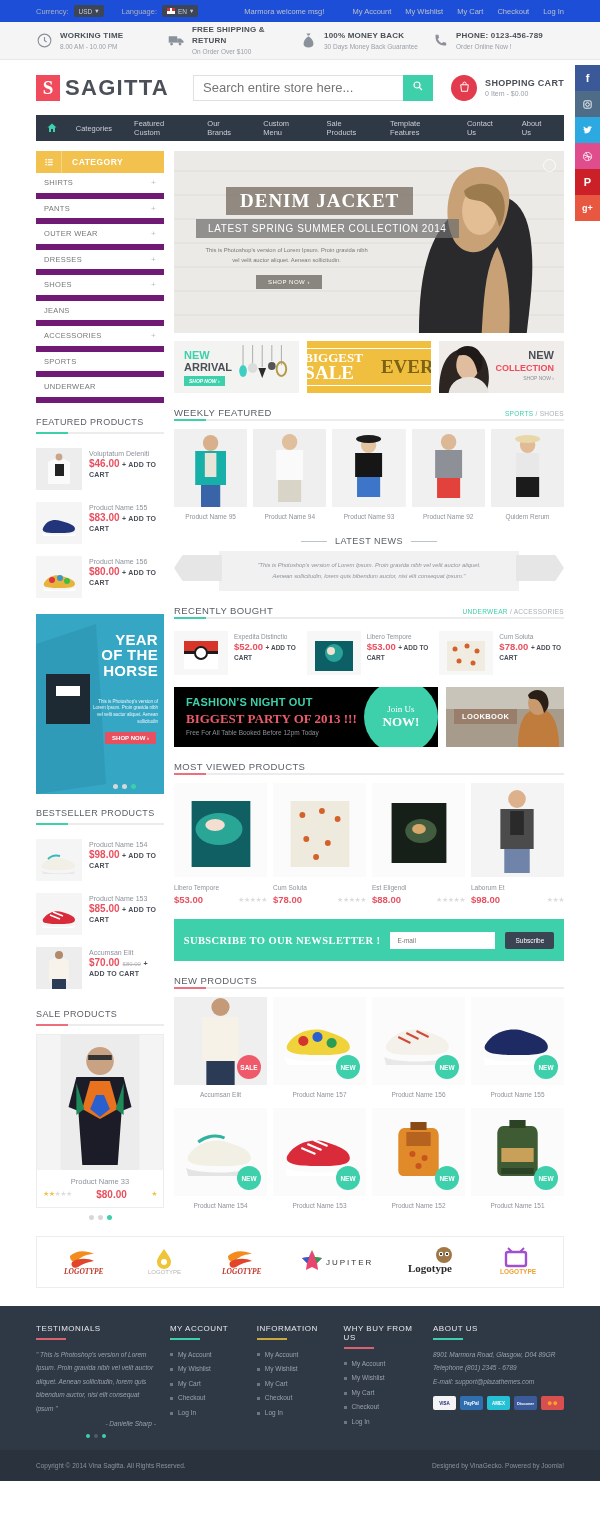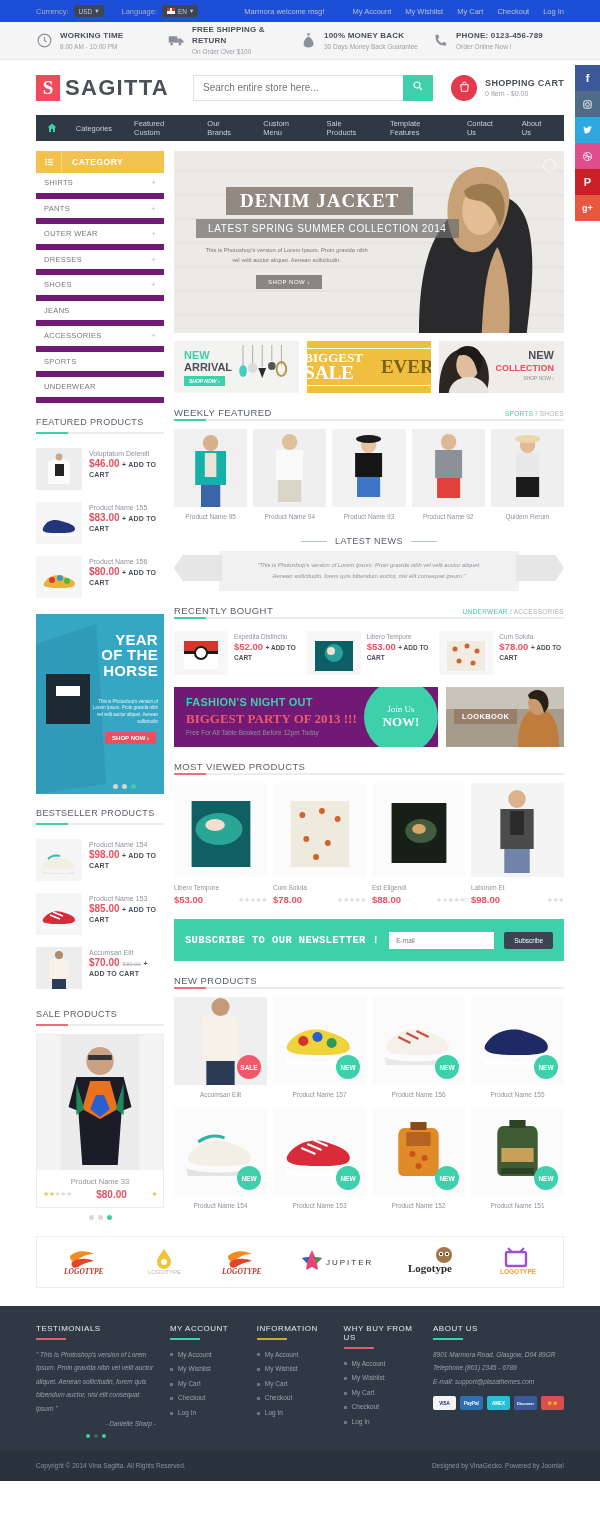--- a/index.html
+++ b/index.html
@@ -28,21 +28,21 @@
   .info .ic { width:17px; height:17px; color:#8a919b; flex:0 0 auto; }
   .info .tt { font-size:8px; font-weight:bold; color:#4a4f58; letter-spacing:.2px; text-transform:uppercase; line-height:1.25; }
   .info .st { font-size:6.5px; color:#9aa0a8; line-height:1.3; }
 
   
   .header { height:55px; background:#fff; display:flex; align-items:center; padding:0 36px; }
   .logo { display:flex; align-items:center; gap:5px; }
   .logo-mark { width:24px; height:26px; background:#ef4b5c; color:#fff; font-weight:bold; font-size:19px; display:flex; align-items:center; justify-content:center; font-family:"Liberation Serif",serif; }
   .logo-txt { font-size:22px; font-weight:bold; color:#4a4f58; letter-spacing:1.3px; }
   .searchbox { margin-left:24px; display:flex; height:26px; }
-  .searchbox input { width:210px; border:1px solid #e0e0e0; border-right:none; padding:0 9px; font-size:10px; color:#999; outline:none; font-family:"Liberation Sans",sans-serif;}
+  .searchbox input { width:210px; border:1px solid #e0e0e0; border-right:none; padding:0 9px; font-size:13px; color:#999; outline:none; font-family:"Liberation Sans",sans-serif;}
   .searchbtn { width:30px; background:#3ecfab; display:flex; align-items:center; justify-content:center; border:none; cursor:pointer; }
   .cart { margin-left:auto; display:flex; align-items:center; gap:8px; }
   .cart-ic { width:26px; height:26px; border-radius:50%; background:#e23b4e; display:flex; align-items:center; justify-content:center; }
   .cart-t1 { font-size:9px; font-weight:bold; color:#4a4f58; letter-spacing:.3px; }
   .cart-t2 { font-size:7px; color:#9aa0a8; }
 
   
   .nav { margin:0 36px; background:#2f3845; height:26px; display:flex; align-items:center; padding:0 4px; }
   .nav-home { width:28px; height:26px; display:flex; align-items:center; justify-content:center; }
   .nav a { color:#c9ced6; font-size:7.5px; padding:0 11px; text-decoration:none; }
@@ -135,38 +135,38 @@
   .ribbon .tr { right:0; clip-path:polygon(0 0,82% 0,100% 50%,82% 100%,0 100%); }
 
   .rb-row { display:flex; gap:8px; padding-top:4px; }
   .rb { flex:1; display:flex; gap:6px; align-items:flex-start; }
   .rb .im { width:54px; height:44px; flex:0 0 54px; background:#f4f4f4; overflow:hidden; position:relative; }
   .rb .nm { font-size:6.5px; color:#8d939b; }
   .rb .pr { font-size:9.5px; color:#e8505f; font-weight:bold; padding:2px 0; }
   .rb .atc { font-size:6.5px; color:#4a4f58; font-weight:bold; }
 
   .fno { display:flex; gap:8px; margin-top:12px; }
-  .fno-l { flex:1; background:#701a75; height:60px; position:relative; overflow:hidden; }
+  .fno-l { flex:1; background:#000000; height:60px; position:relative; overflow:hidden; }
   .fno-l .a { position:absolute; left:12px; top:9px; color:#3ecfab; font-size:11px; font-weight:bold; letter-spacing:.2px; }
   .fno-l .b { position:absolute; left:12px; top:24px; color:#ef5a6b; font-size:13px; font-weight:bold; font-family:"Liberation Serif",serif; }
   .fno-l .c { position:absolute; left:12px; top:42px; color:#8c9096; font-size:6.5px; }
   .fno-l .circ { position:absolute; right:0; top:-7px; width:74px; height:74px; border-radius:50%; background:#3ecfab; display:flex; flex-direction:column; align-items:center; justify-content:center; color:#fff; }
   .fno-l .circ .j { font-size:9px; font-family:"Liberation Serif",serif; }
   .fno-l .circ .n { font-size:13px; font-weight:bold; font-family:"Liberation Serif",serif; }
   .fno-r { width:118px; flex:0 0 118px; height:60px; position:relative; overflow:hidden; background:#b2b0ab; }
   .lookbook { position:absolute; left:8px; top:22px; background:rgba(150,120,100,.82); color:#fff; font-size:7.5px; font-weight:bold; padding:3px 8px; letter-spacing:.4px; }
 
   .mv { flex:1; }
   .mv .img { height:94px; background:#f7f7f7; position:relative; overflow:hidden; }
   .mv .nm { font-size:6.5px; color:#8d939b; padding:7px 0 3px; }
   .mv .row { display:flex; align-items:center; justify-content:space-between; }
   .mv .pr { color:#e8505f; font-weight:bold; font-size:9.5px; }
 
   .newsletter { background:#3ecfab; height:42px; display:flex; align-items:center; justify-content:center; gap:10px; margin-top:14px; }
-  .nl-t { color:#fff; font-size:10.5px; font-weight:bold; letter-spacing:.4px; font-family:Liberation Mono, monospace; }
+  .nl-t { color:#fff; font-size:10.5px; font-weight:bold; letter-spacing:.4px; font-family:Liberation Serif, serif; }
   .nl-in { width:105px; height:17px; border:none; background:#fff; padding:0 7px; font-size:6.5px; color:#888; font-family:"Liberation Sans",sans-serif; outline:none; }
   .nl-btn { background:#3b4453; color:#fff; border:none; font-size:6.5px; padding:5px 10px; border-radius:2px; cursor:pointer; font-family:"Liberation Sans",sans-serif; }
 
   .np-grid { display:flex; gap:6px; }
   .np { flex:1; }
   .np .img { height:88px; background:#f7f7f7; position:relative; overflow:hidden; }
   .np .nm { text-align:center; font-size:6.5px; color:#8d939b; padding-top:6px; }
   .badge { position:absolute; right:6px; bottom:6px; width:24px; height:24px; border-radius:50%; color:#fff; font-size:6.5px; font-weight:bold; display:flex; align-items:center; justify-content:center; }
   .badge.new { background:#3ecfab; }
   .badge.sale { background:#ef5a6b; }

